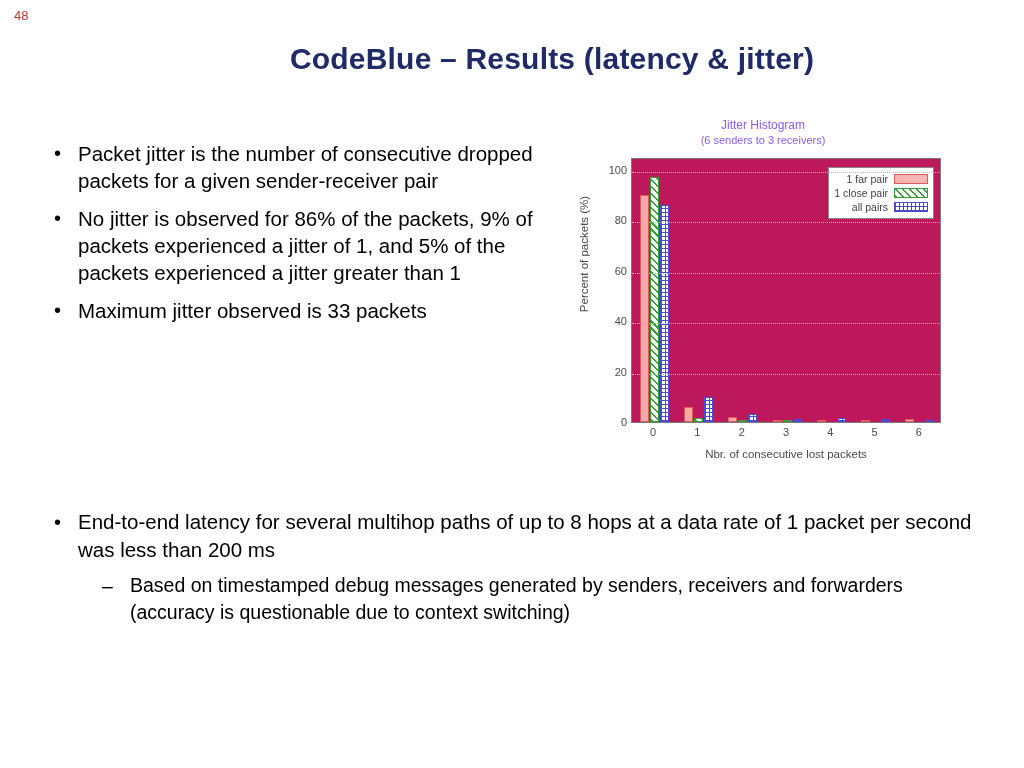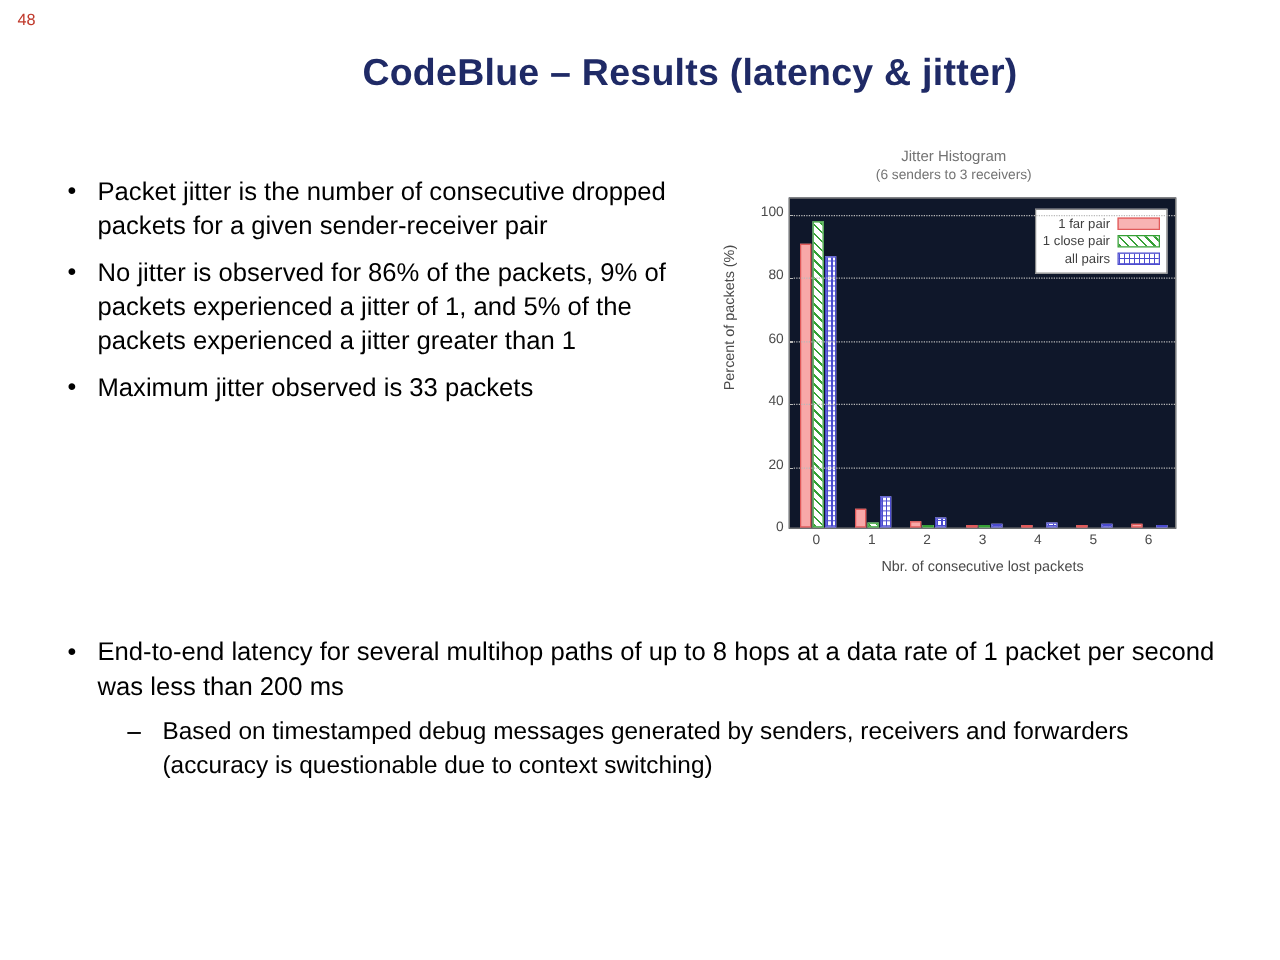--- a/index.html
+++ b/index.html
@@ -108,35 +108,35 @@
     height: 356px;
     font-family: "Liberation Sans", sans-serif;
     color: #4a4a4a;
   }
   .chart-title {
     position: absolute;
     left: 0; top: 0;
     width: 420px;
     text-align: center;
     font-size: 12px;
-    color: #737373;
+    color: #8b5cf6;
     line-height: 15px;
   }
   .chart-title .sub {
     display: block;
     font-size: 11px;
   }
   .plot-frame {
     position: absolute;
     left: 78px;
     top: 40px;
     width: 310px;
     height: 265px;
     border: 1px solid #7a7a7a;
-    background: #0f172a;
+    background: #be185d;
     box-sizing: border-box;
   }
   .gridline {
     position: absolute;
     left: 0;
     width: 100%;
     border-top: 1px dotted #b9b9b9;
   }
   .ytick {
     position: absolute;

